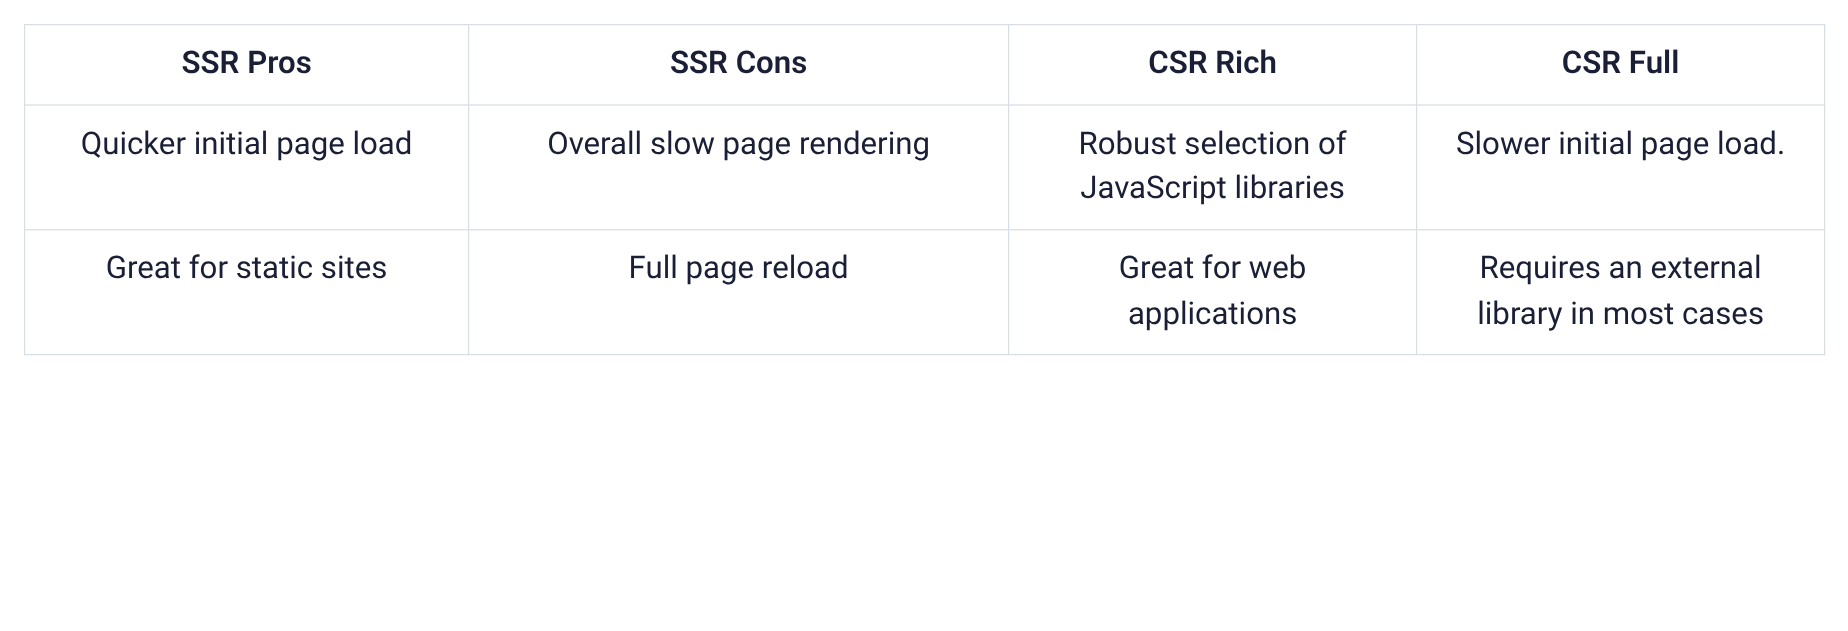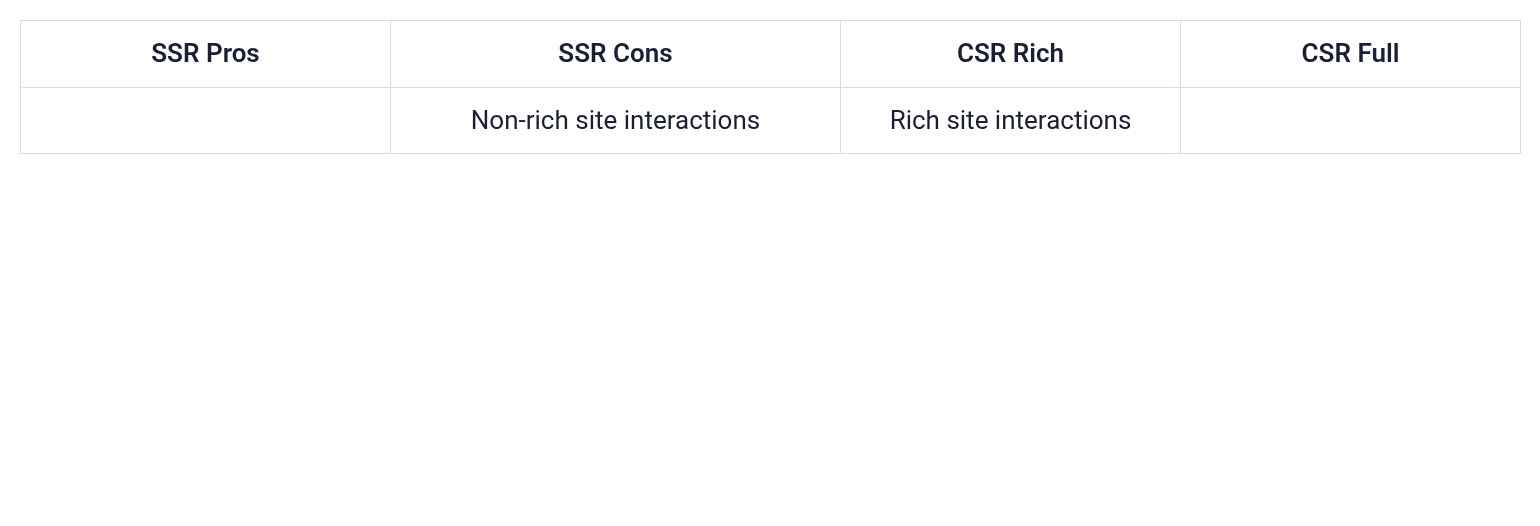--- a/index.html
+++ b/index.html
@@ -49,19 +49,25 @@
   <thead>
     <tr>
       <th>SSR Pros</th>
       <th>SSR Cons</th>
       <th>CSR Rich</th>
       <th>CSR Full</th>
     </tr>
   </thead>
   <tbody>
     <tr>
-      <td></td>
-      <td>Non-rich site interactions</td>
-      <td>Rich site interactions</td>
-      <td></td>
+      <td>Quicker initial page load</td>
+      <td>Overall slow page rendering</td>
+      <td>Robust selection of JavaScript libraries</td>
+      <td>Slower initial page load.</td>
+    </tr>
+    <tr>
+      <td>Great for static sites</td>
+      <td>Full page reload</td>
+      <td>Great for web applications</td>
+      <td>Requires an external library in most cases</td>
     </tr>
   </tbody>
 </table>
 
 </body></html>

